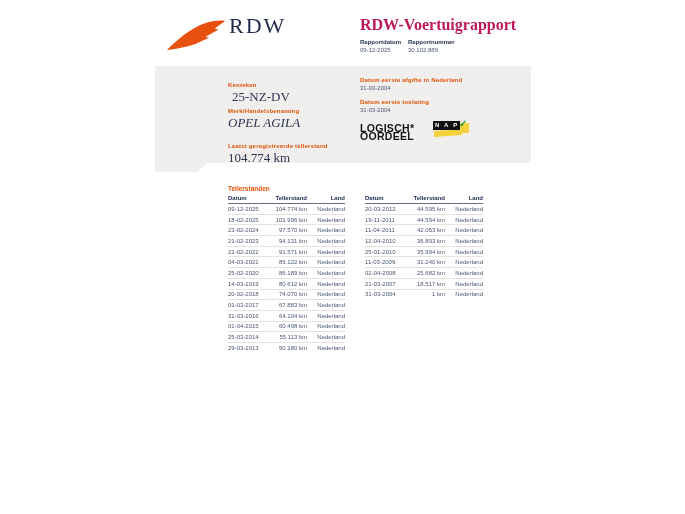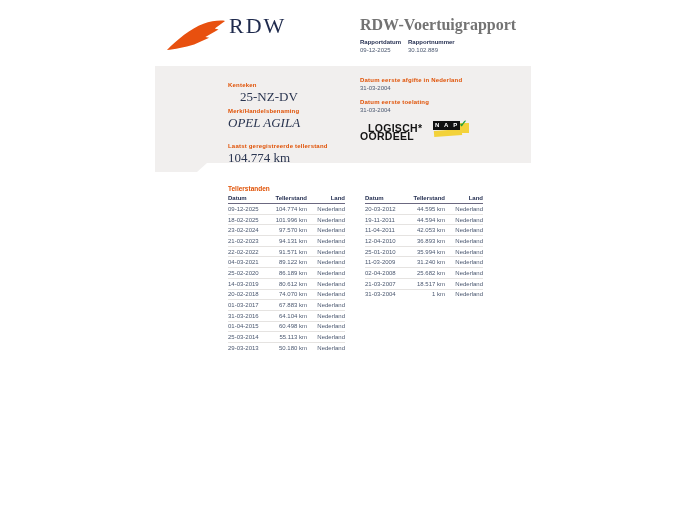--- a/index.html
+++ b/index.html
@@ -4,21 +4,21 @@
 <style>
   html,body{margin:0;padding:0;background:#ffffff;}
   .page{position:relative;width:685px;height:372px;background:#ffffff;overflow:hidden;
         font-family:"Liberation Sans",sans-serif;color:#1F2A4D;}
   .abs{position:absolute;}
 
   
   .rdw-word{left:229px;top:13px;font-family:"Liberation Serif",serif;font-size:22px;
             letter-spacing:2px;color:#1F2A4D;}
   .doc-title{left:360px;top:16px;font-family:"Liberation Serif",serif;font-weight:bold;
-             font-size:16px;color:#737373;}
+             font-size:16px;color:#be185d;}
   .meta-label{font-size:6px;font-weight:bold;color:#1F2A4D;}
   .meta-value{font-size:6px;color:#4B5870;}
 
   
   .sum-box{left:155px;top:66px;width:376px;height:97px;background:#F1EFEE;}
   .sum-tab{left:155px;top:163px;width:52px;height:9px;background:#F1EFEE;
            clip-path:polygon(0 0,100% 0,calc(100% - 10px) 100%,0 100%);}
   .fld-label{font-size:6px;font-weight:bold;color:#E05206;letter-spacing:.2px;}
   .fld-value{font-family:"Liberation Serif",serif;font-size:13px;color:#2A3550;}
   .fld-value-sm{font-size:6px;color:#4B5870;}
@@ -86,35 +86,35 @@
   <span class="abs doc-title">RDW-Voertuigrapport</span>
   <span class="abs meta-label" style="left:360px;top:39px;">Rapportdatum</span>
   <span class="abs meta-value" style="left:360px;top:47px;">09-12-2025</span>
   <span class="abs meta-label" style="left:408px;top:39px;">Rapportnummer</span>
   <span class="abs meta-value" style="left:408px;top:47px;">30.102.889</span>
 
   <div class="abs sum-box"></div>
   <div class="abs sum-tab"></div>
 
   <span class="abs fld-label" style="left:228px;top:82px;">Kenteken</span>
-  <span class="abs fld-value" style="left:240px;top:89px;">25-NZ-DV</span>
+  <span class="abs fld-value" style="left:232px;top:89px;">25-NZ-DV</span>
 
   <span class="abs fld-label" style="left:228px;top:108px;">Merk/Handelsbenaming</span>
   <span class="abs fld-value" style="left:228px;top:115px;font-style:italic;">OPEL AGILA</span>
 
   <span class="abs fld-label" style="left:228px;top:143px;">Laatst geregistreerde tellerstand</span>
   <span class="abs fld-value" style="left:228px;top:150px;">104.774 km</span>
 
   <span class="abs fld-label" style="left:360px;top:77px;">Datum eerste afgifte in Nederland</span>
   <span class="abs fld-value-sm" style="left:360px;top:85px;">31-03-2004</span>
 
   <span class="abs fld-label" style="left:360px;top:99px;">Datum eerste toelating</span>
   <span class="abs fld-value-sm" style="left:360px;top:107px;">31-03-2004</span>
 
-  <span class="abs oordeel" style="left:368px;top:122px;">LOGISCH*</span>
+  <span class="abs oordeel" style="left:360px;top:122px;">LOGISCH*</span>
   <span class="abs oordeel" style="left:360px;top:130px;">OORDEEL</span>
 
   <div class="abs nap">
     <div class="nap-swoosh"></div>
     <div class="nap-swoosh2"></div>
     <span class="nap-sq" style="left:0;">N</span>
     <span class="nap-sq" style="left:9px;">A</span>
     <span class="nap-sq" style="left:18px;">P</span>
     <span class="nap-check">✓</span>
   </div>

